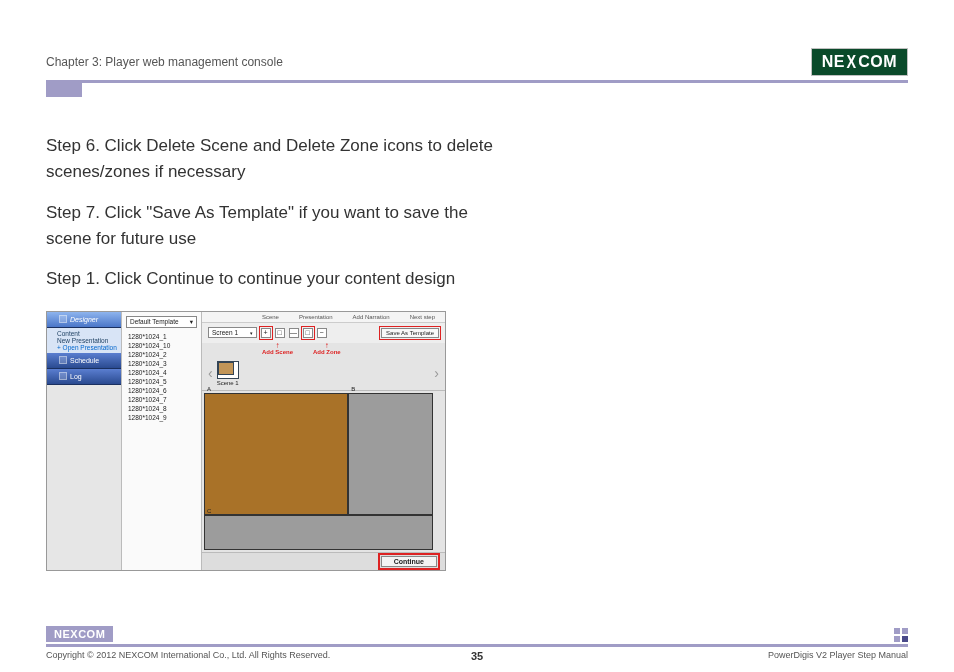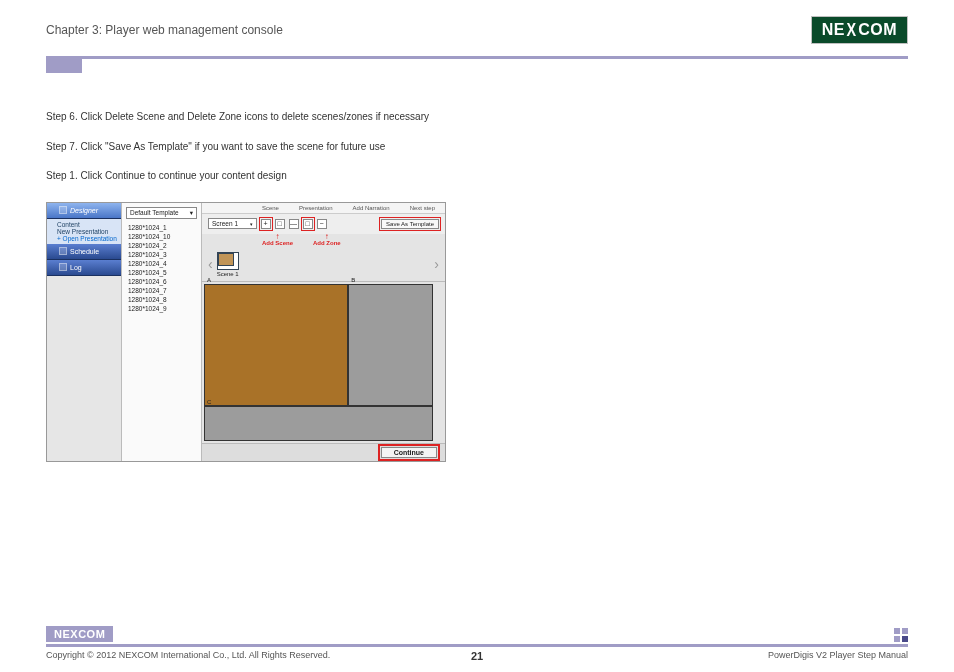--- a/index.html
+++ b/index.html
@@ -8,33 +8,34 @@
     width: 954px;
     height: 672px;
     background: #fff;
     position: relative;
     color: #333;
   }
   .page { padding: 16px 46px 0 46px; }
   .top-row {
     display: flex; justify-content: space-between; align-items: center;
     border-bottom: 3px solid #a09cc6;
-    padding-bottom: 12px;
+    padding-bottom: 4px;
+    margin-top: 32px;
   }
   .chapter { font-size: 12px; color: #555; }
   .logo {
     background: #0a4a2a; color: #fff; font-weight: bold;
     font-size: 16px; padding: 4px 10px; border: 1px solid #c0c0c0;
     letter-spacing: 0.5px; display: flex; align-items: center;
   }
   .logo .x { color: #fff; display:inline-block; transform: scale(0.9,1.2); margin: 0 1px;}
   .thumb-tab {
     width: 36px; height: 14px; background: #a09cc6; margin-top: 0;
   }
-  .body-text { margin-top: 36px; font-size: 10px; line-height: 1.55; color: #333; }
+  .body-text { margin-top: 36px; font-size: 17px; line-height: 1.55; color: #333; }
   .body-text p { margin-bottom: 14px; max-width: 460px; }
   .screenshot {
     margin-top: 18px;
     width: 400px; height: 260px;
     border: 1px solid #999;
     background: #e8e8e8;
     display: flex;
     font-size: 7px;
     color: #222;
     overflow: hidden;
@@ -228,16 +229,16 @@
     </div>
     <div class="footer-dots">
       <span></span>
         <span></span>
         <span></span>
         <span class="big"></span>
     </div>
   </div>
   <div class="footer-meta">
     <span>Copyright © 2012 NEXCOM International Co., Ltd. All Rights Reserved.</span>
-    <span class="page-num">21</span>
+    <span class="page-num">35</span>
     <span>PowerDigis V2 Player Step Manual</span>
   </div>
 </div>
 
 </body></html>

